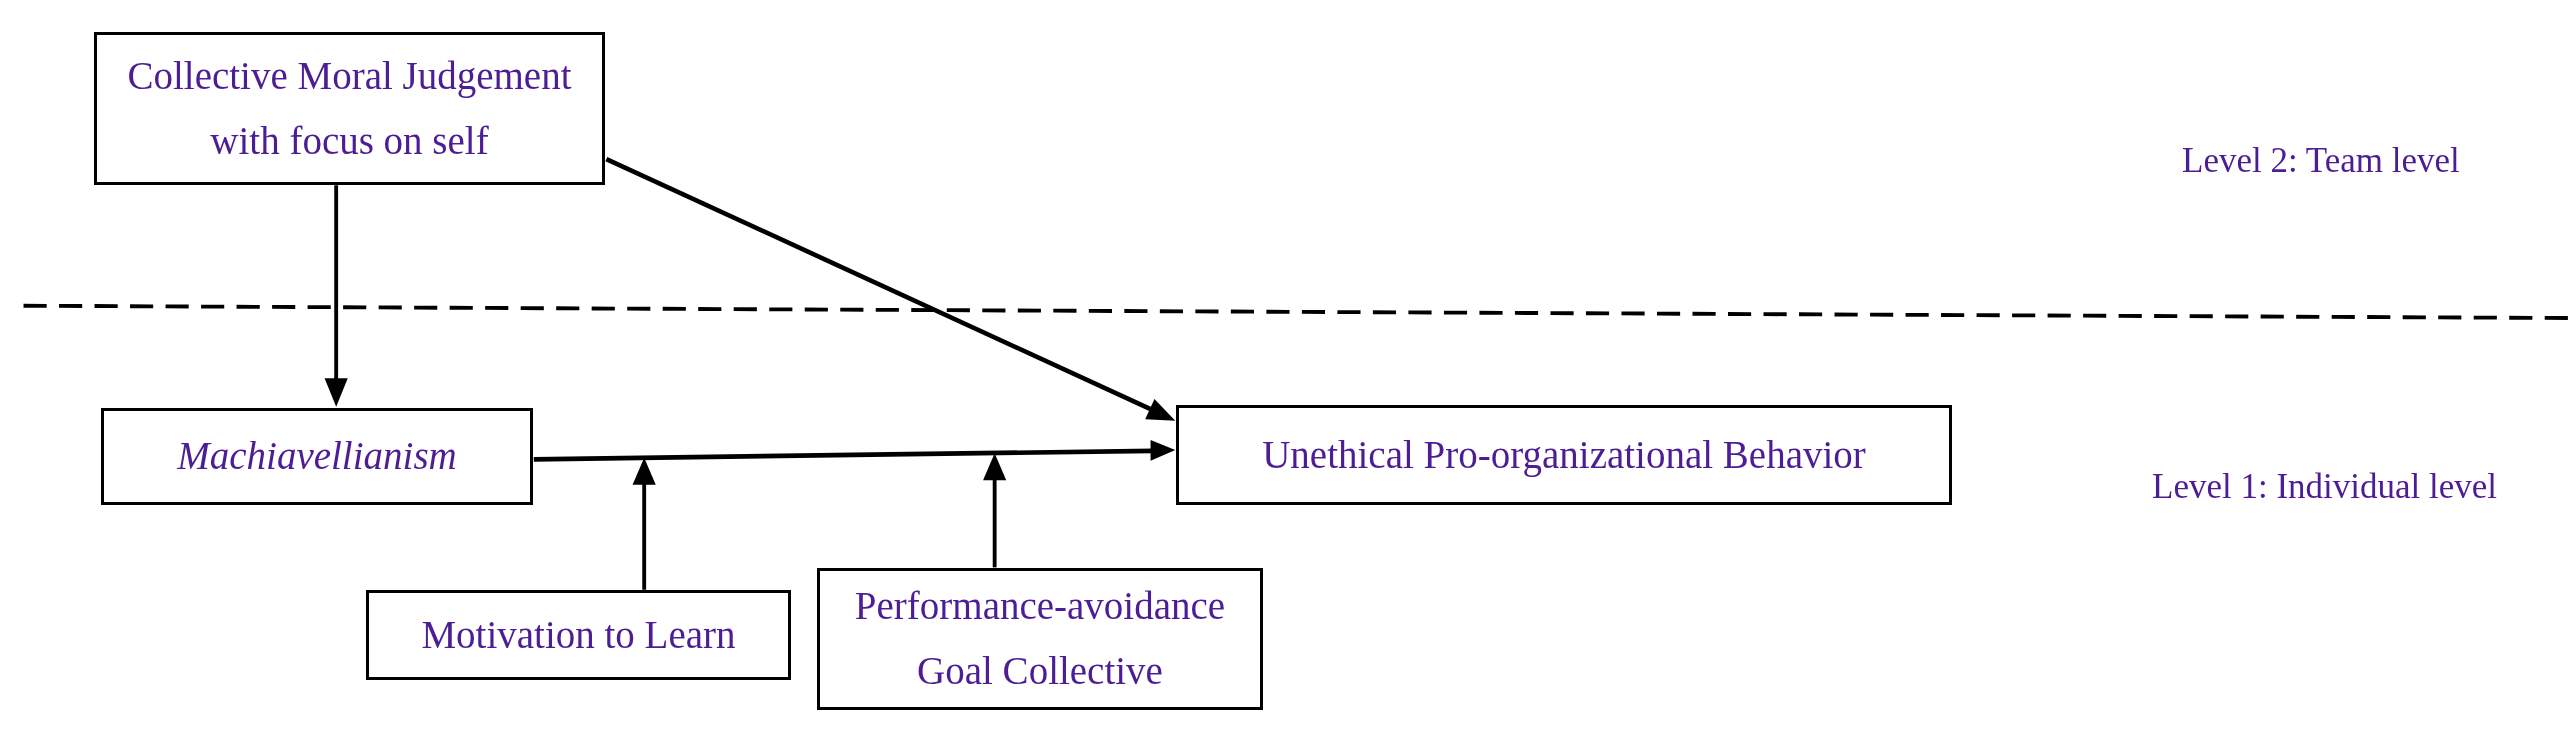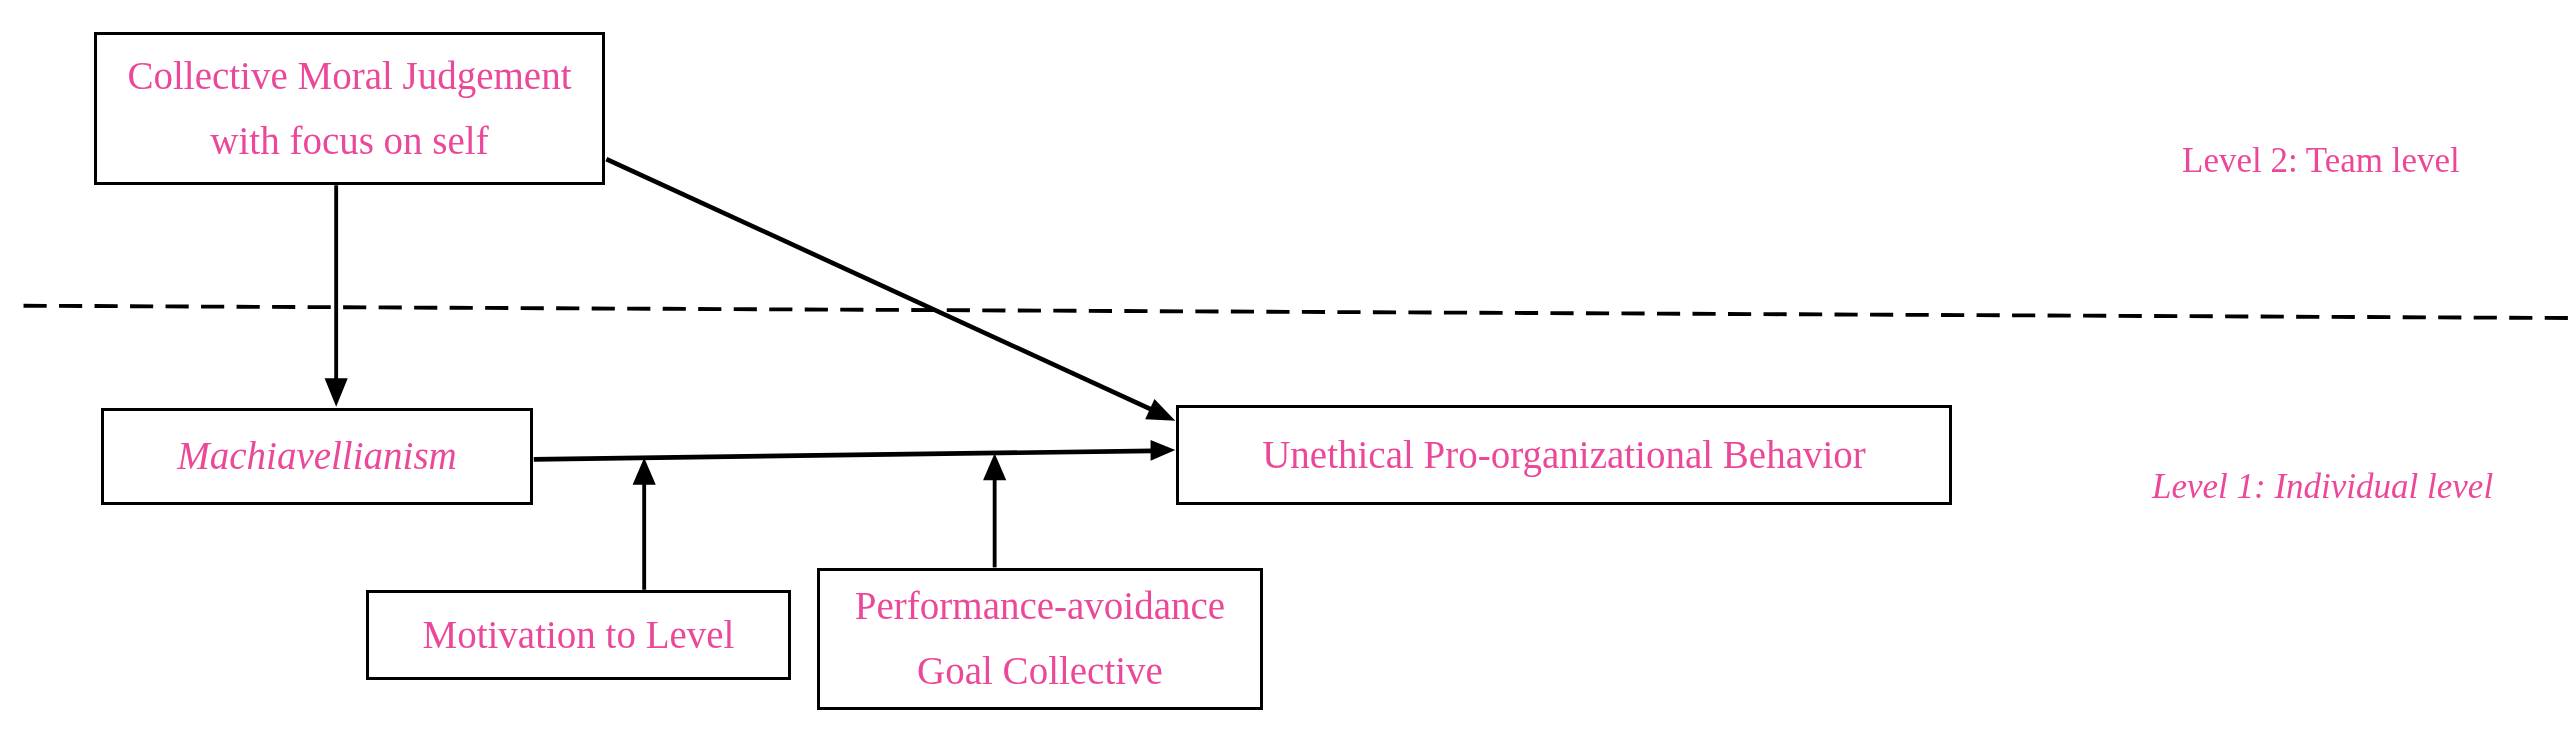--- a/index.html
+++ b/index.html
@@ -5,21 +5,21 @@
   html, body {
     margin: 0;
     padding: 0;
     background: #ffffff;
   }
   .canvas {
     position: relative;
     width: 2576px;
     height: 738px;
     background: #ffffff;
-    color: #ec4899;
+    color: #4c1d95;
     font-family: "Liberation Serif", "DejaVu Serif", serif;
     overflow: hidden;
   }
   .overlay {
     position: absolute;
     left: 0;
     top: 0;
     width: 2576px;
     height: 738px;
   }
@@ -41,21 +41,21 @@
   #node-mach { left: 101px;  top: 408px; width: 432px; height: 97px; font-style: italic; }
   #node-upb  { left: 1176px; top: 405px; width: 776px; height: 100px; }
   #node-mtl  { left: 366px;  top: 590px; width: 425px; height: 90px; }
   #node-pago { left: 817px; top: 568px; width: 446px; height: 142px; }
   .level-label {
     position: absolute;
     font-size: 35px;
     white-space: nowrap;
   }
   #label-level2 { left: 2182px; top: 141px; }
-  #label-level1 { left: 2152px; top: 467px; font-style: italic; }
+  #label-level1 { left: 2152px; top: 467px; }
 </style>
 </head>
 <body>
 
 <div class="canvas">
 
   <svg class="overlay" viewBox="0 0 3336 956" xmlns="http://www.w3.org/2000/svg">
 
     <line x1="30" y1="396" x2="3336" y2="412" stroke="#000000" stroke-width="5" stroke-dasharray="30 16"></line>
 
@@ -92,21 +92,21 @@
 
   <div class="node" id="node-mach">
     <div>Machiavellianism</div>
   </div>
 
   <div class="node" id="node-upb">
     <div>Unethical Pro-organizational Behavior</div>
   </div>
 
   <div class="node" id="node-mtl">
-    <div>Motivation to Level</div>
+    <div>Motivation to Learn</div>
   </div>
 
   <div class="node" id="node-pago">
     <div>Performance-avoidance</div>
     <div>Goal Collective</div>
   </div>
 
   <div class="level-label" id="label-level2">Level 2: Team level</div>
 
   <div class="level-label" id="label-level1">Level 1: Individual level</div>

